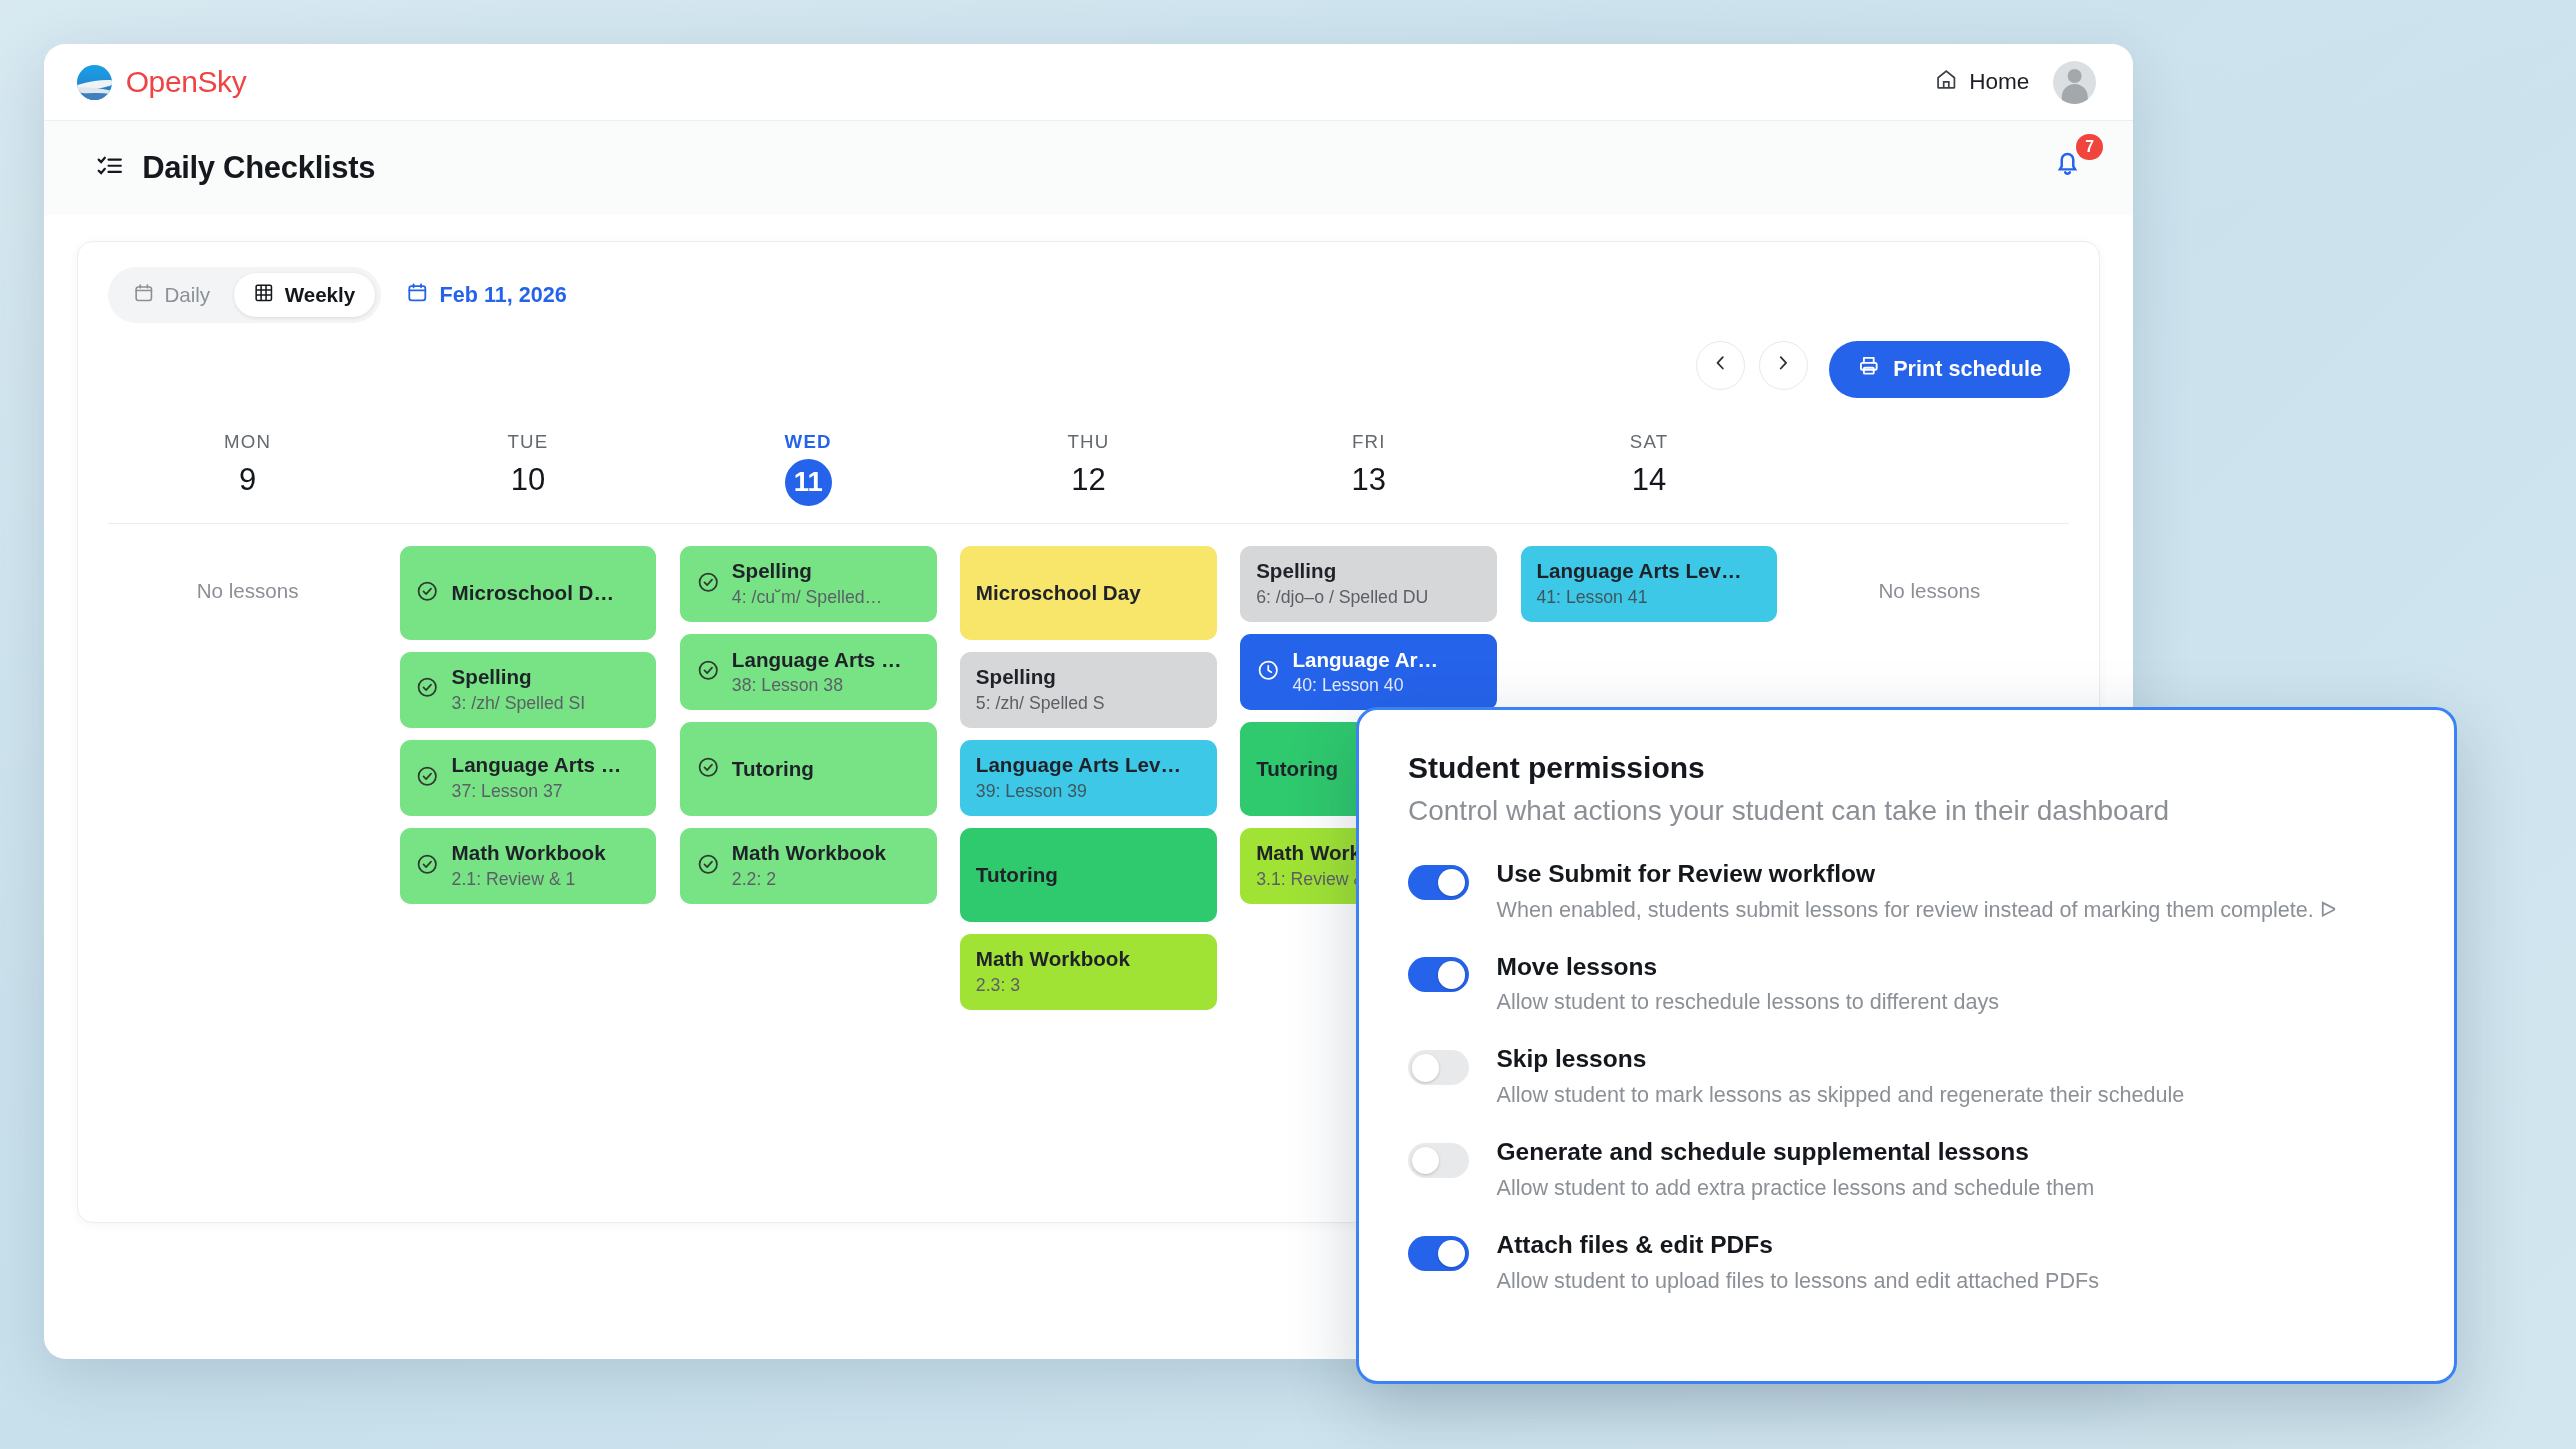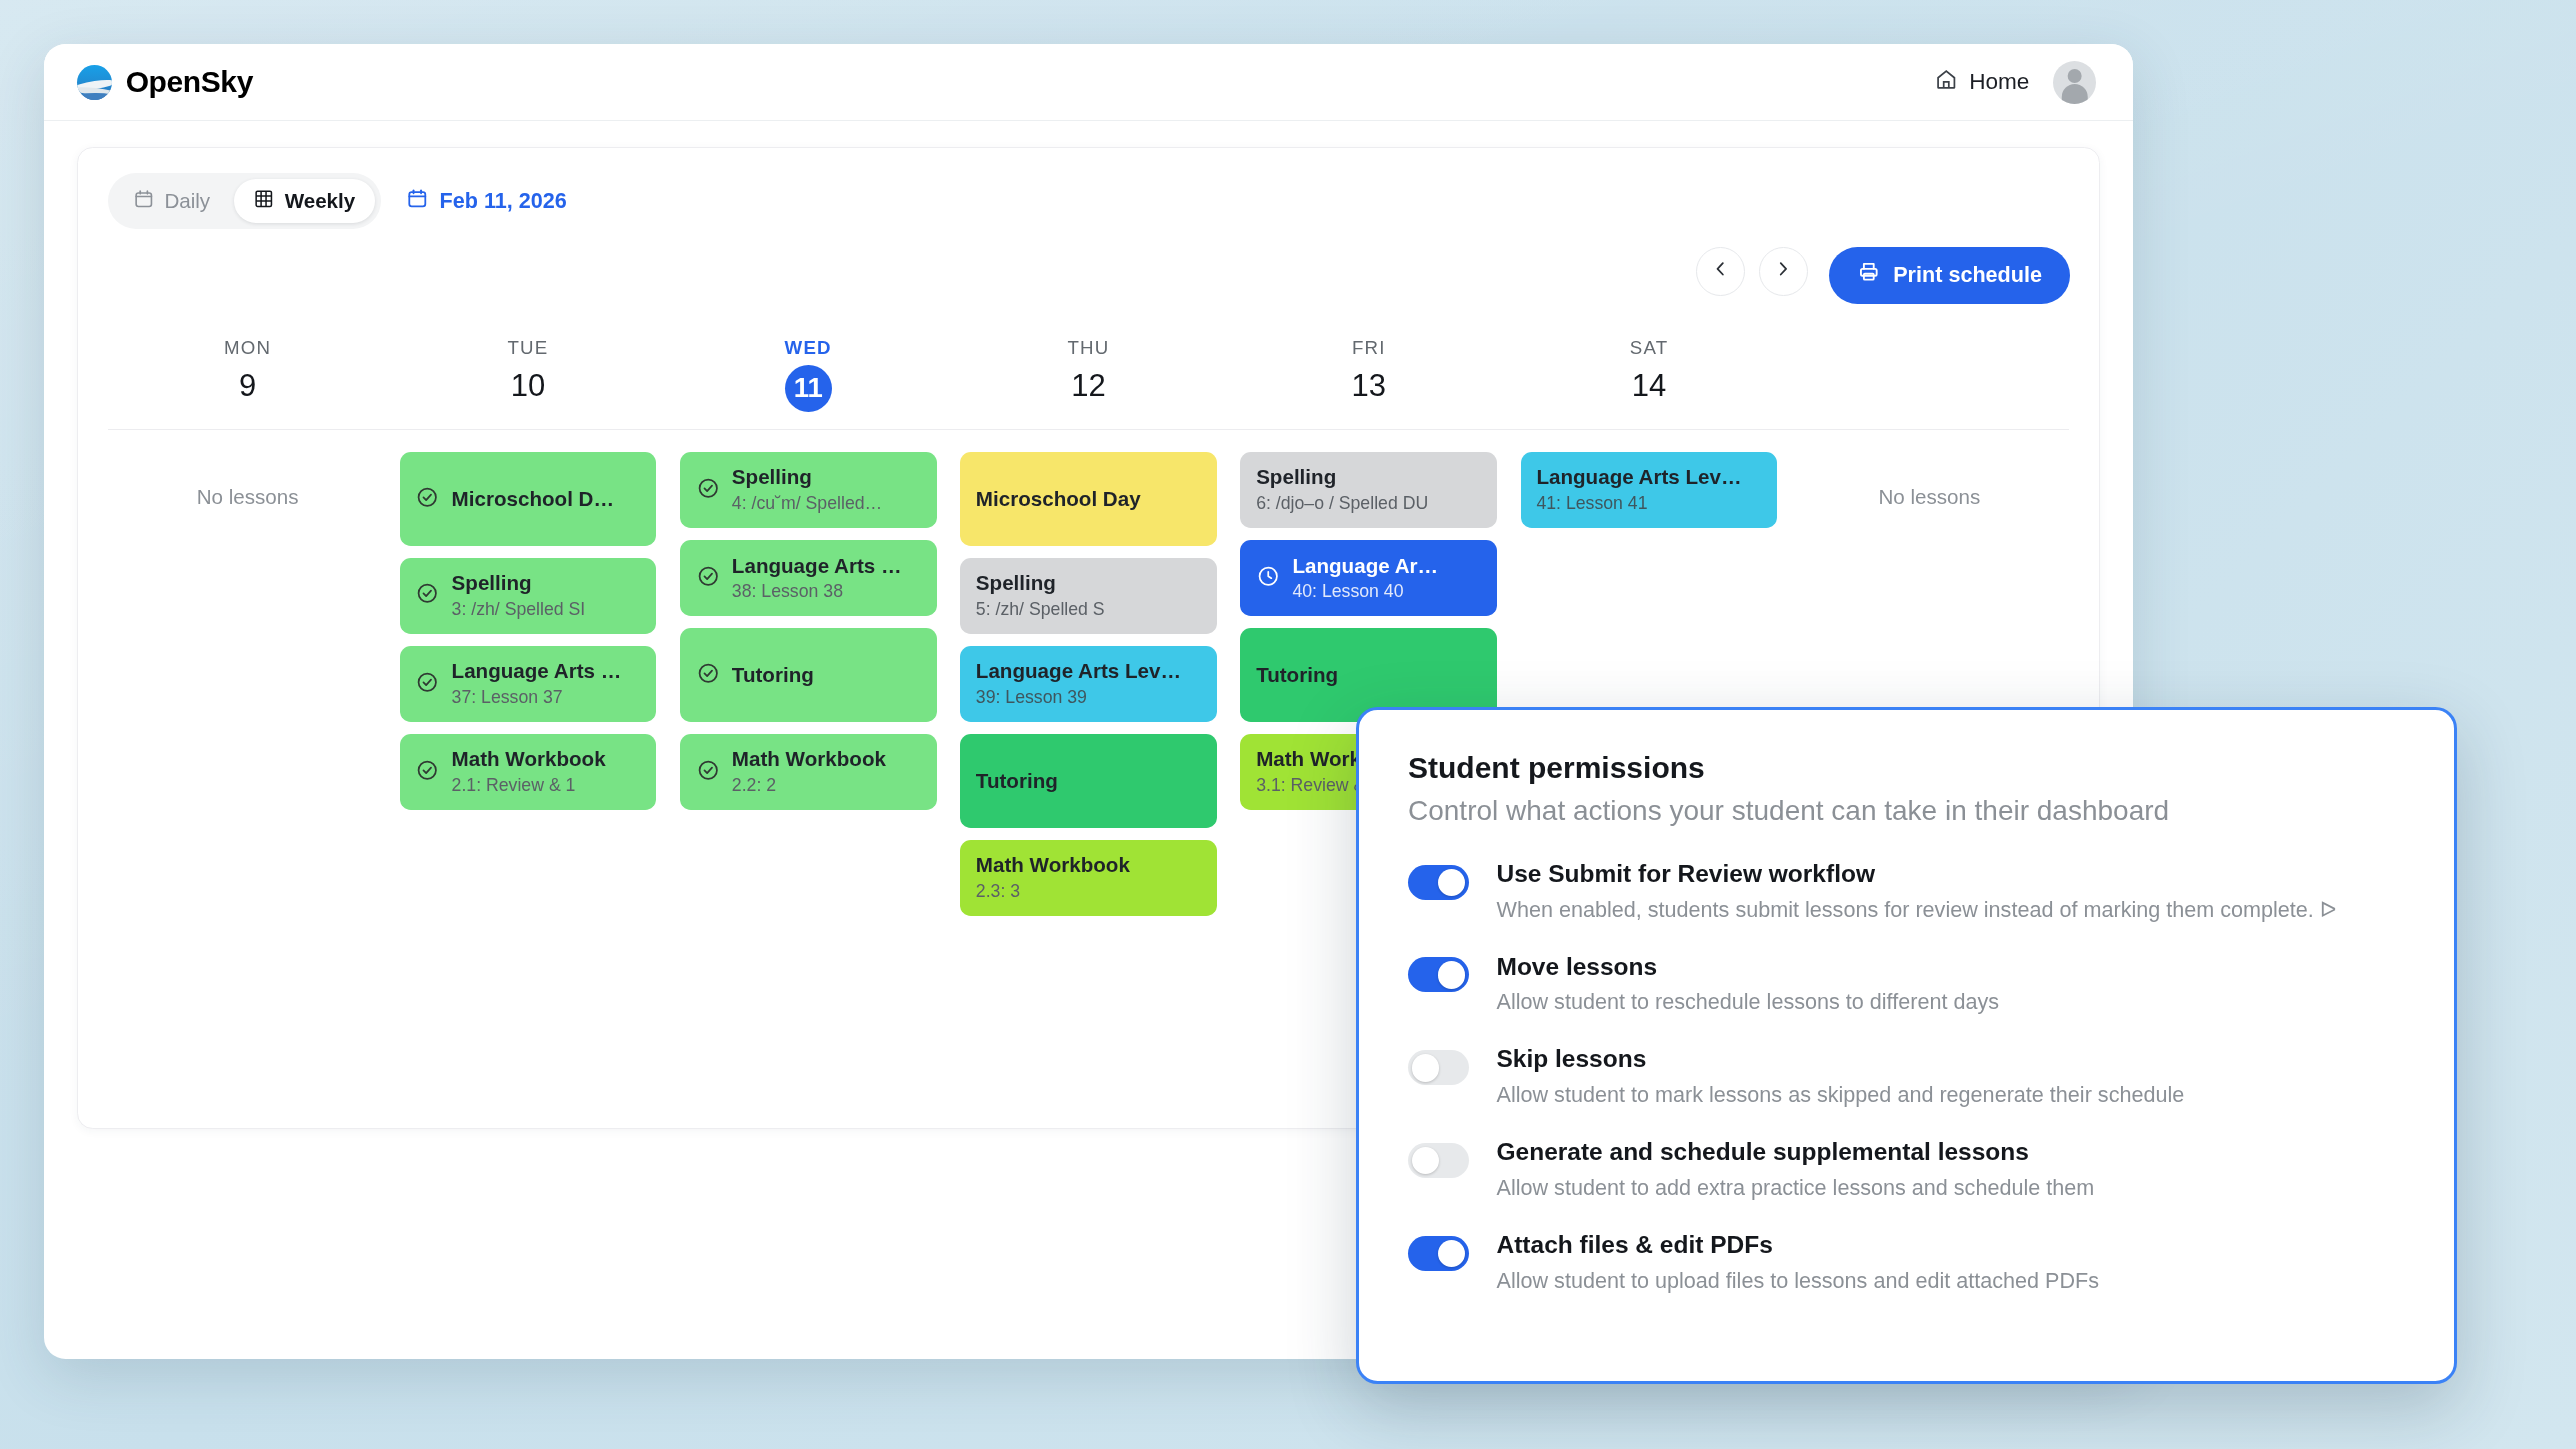--- a/index.html
+++ b/index.html
@@ -52,21 +52,21 @@
   .brand-logo .wave2 {
     position: absolute; left: -14%; top: 66%; width: 130%; height: 20%;
     background: #dfe7ec; border-radius: 50%;
     transform: rotate(6deg);
   }
   .brand-logo .wave3 {
     position: absolute; left: -10%; top: 80%; width: 124%; height: 24%;
     background: #3f7fbf; border-radius: 50%;
   }
   .brand-name {
-    font-size: 30px; font-weight: 700; color: #000000; letter-spacing: -0.4px;
+    font-size: 30px; font-weight: 400; color: #ef4444; letter-spacing: -0.4px;
   }
   .header-right { margin-left: auto; display: flex; align-items: center; gap: 23.6px; }
   .home-link {
     display: flex; align-items: center; gap: 10.8px;
     font-size: 22.6px; color: #1c1f25; font-weight: 500;
     cursor: pointer;
   }
   .avatar {
     width: 43px; height: 43px; border-radius: 50%;
     background: #dcdfe2; position: relative; overflow: hidden;
@@ -262,20 +262,43 @@
             <path d="M4 10.5 12 4l8 6.5V20a.5.5 0 0 1-.5.5h-15A.5.5 0 0 1 4 20z"></path>
             <path d="M9.5 20.5v-6h5v6"></path>
           </svg>
         </span>
         <span>Home</span>
       </div>
       <div class="avatar"></div>
     </div>
   </div>
 
+  <div class="page-titlebar">
+    <div class="page-title-wrap">
+      <span>
+        <svg width="29.5" height="29.5" viewBox="0 0 24 24" fill="none" stroke="#14171c" stroke-width="1.8" stroke-linecap="round">
+          <path d="M3 7l2 2 3-3.5"></path>
+            <path d="M3 16l2 2 3-3.5"></path>
+          <path d="M11 7h10"></path>
+            <path d="M11 12h10"></path>
+            <path d="M11 17h10"></path>
+        </svg>
+      </span>
+      <span class="page-title">Daily Checklists</span>
+    </div>
+    <div class="bell-wrap">
+      <span>
+        <svg width="33" height="33" viewBox="0 0 24 24" fill="none" stroke="#2563eb" stroke-width="1.8" stroke-linecap="round">
+          <path d="M6.5 17h11l-1.3-2.2V10a4.2 4.2 0 0 0-8.4 0v4.8z"></path>
+          <path d="M10.3 19.2a1.9 1.9 0 0 0 3.4 0"></path>
+        </svg>
+      </span>
+      <span class="bell-badge">7</span>
+    </div>
+  </div>
 
   <div class="schedule-card">
 
     <div class="sched-toolbar">
       <div class="view-toggle">
         <div class="view-btn">
           <span>
             <svg width="21.6" height="21.6" viewBox="0 0 24 24" fill="none" stroke="#8c9198" stroke-width="1.8" stroke-linecap="round">
               <rect x="3.5" y="5.5" width="17" height="15" rx="2.5"></rect>
               <path d="M3.5 9.5h17"></path>

